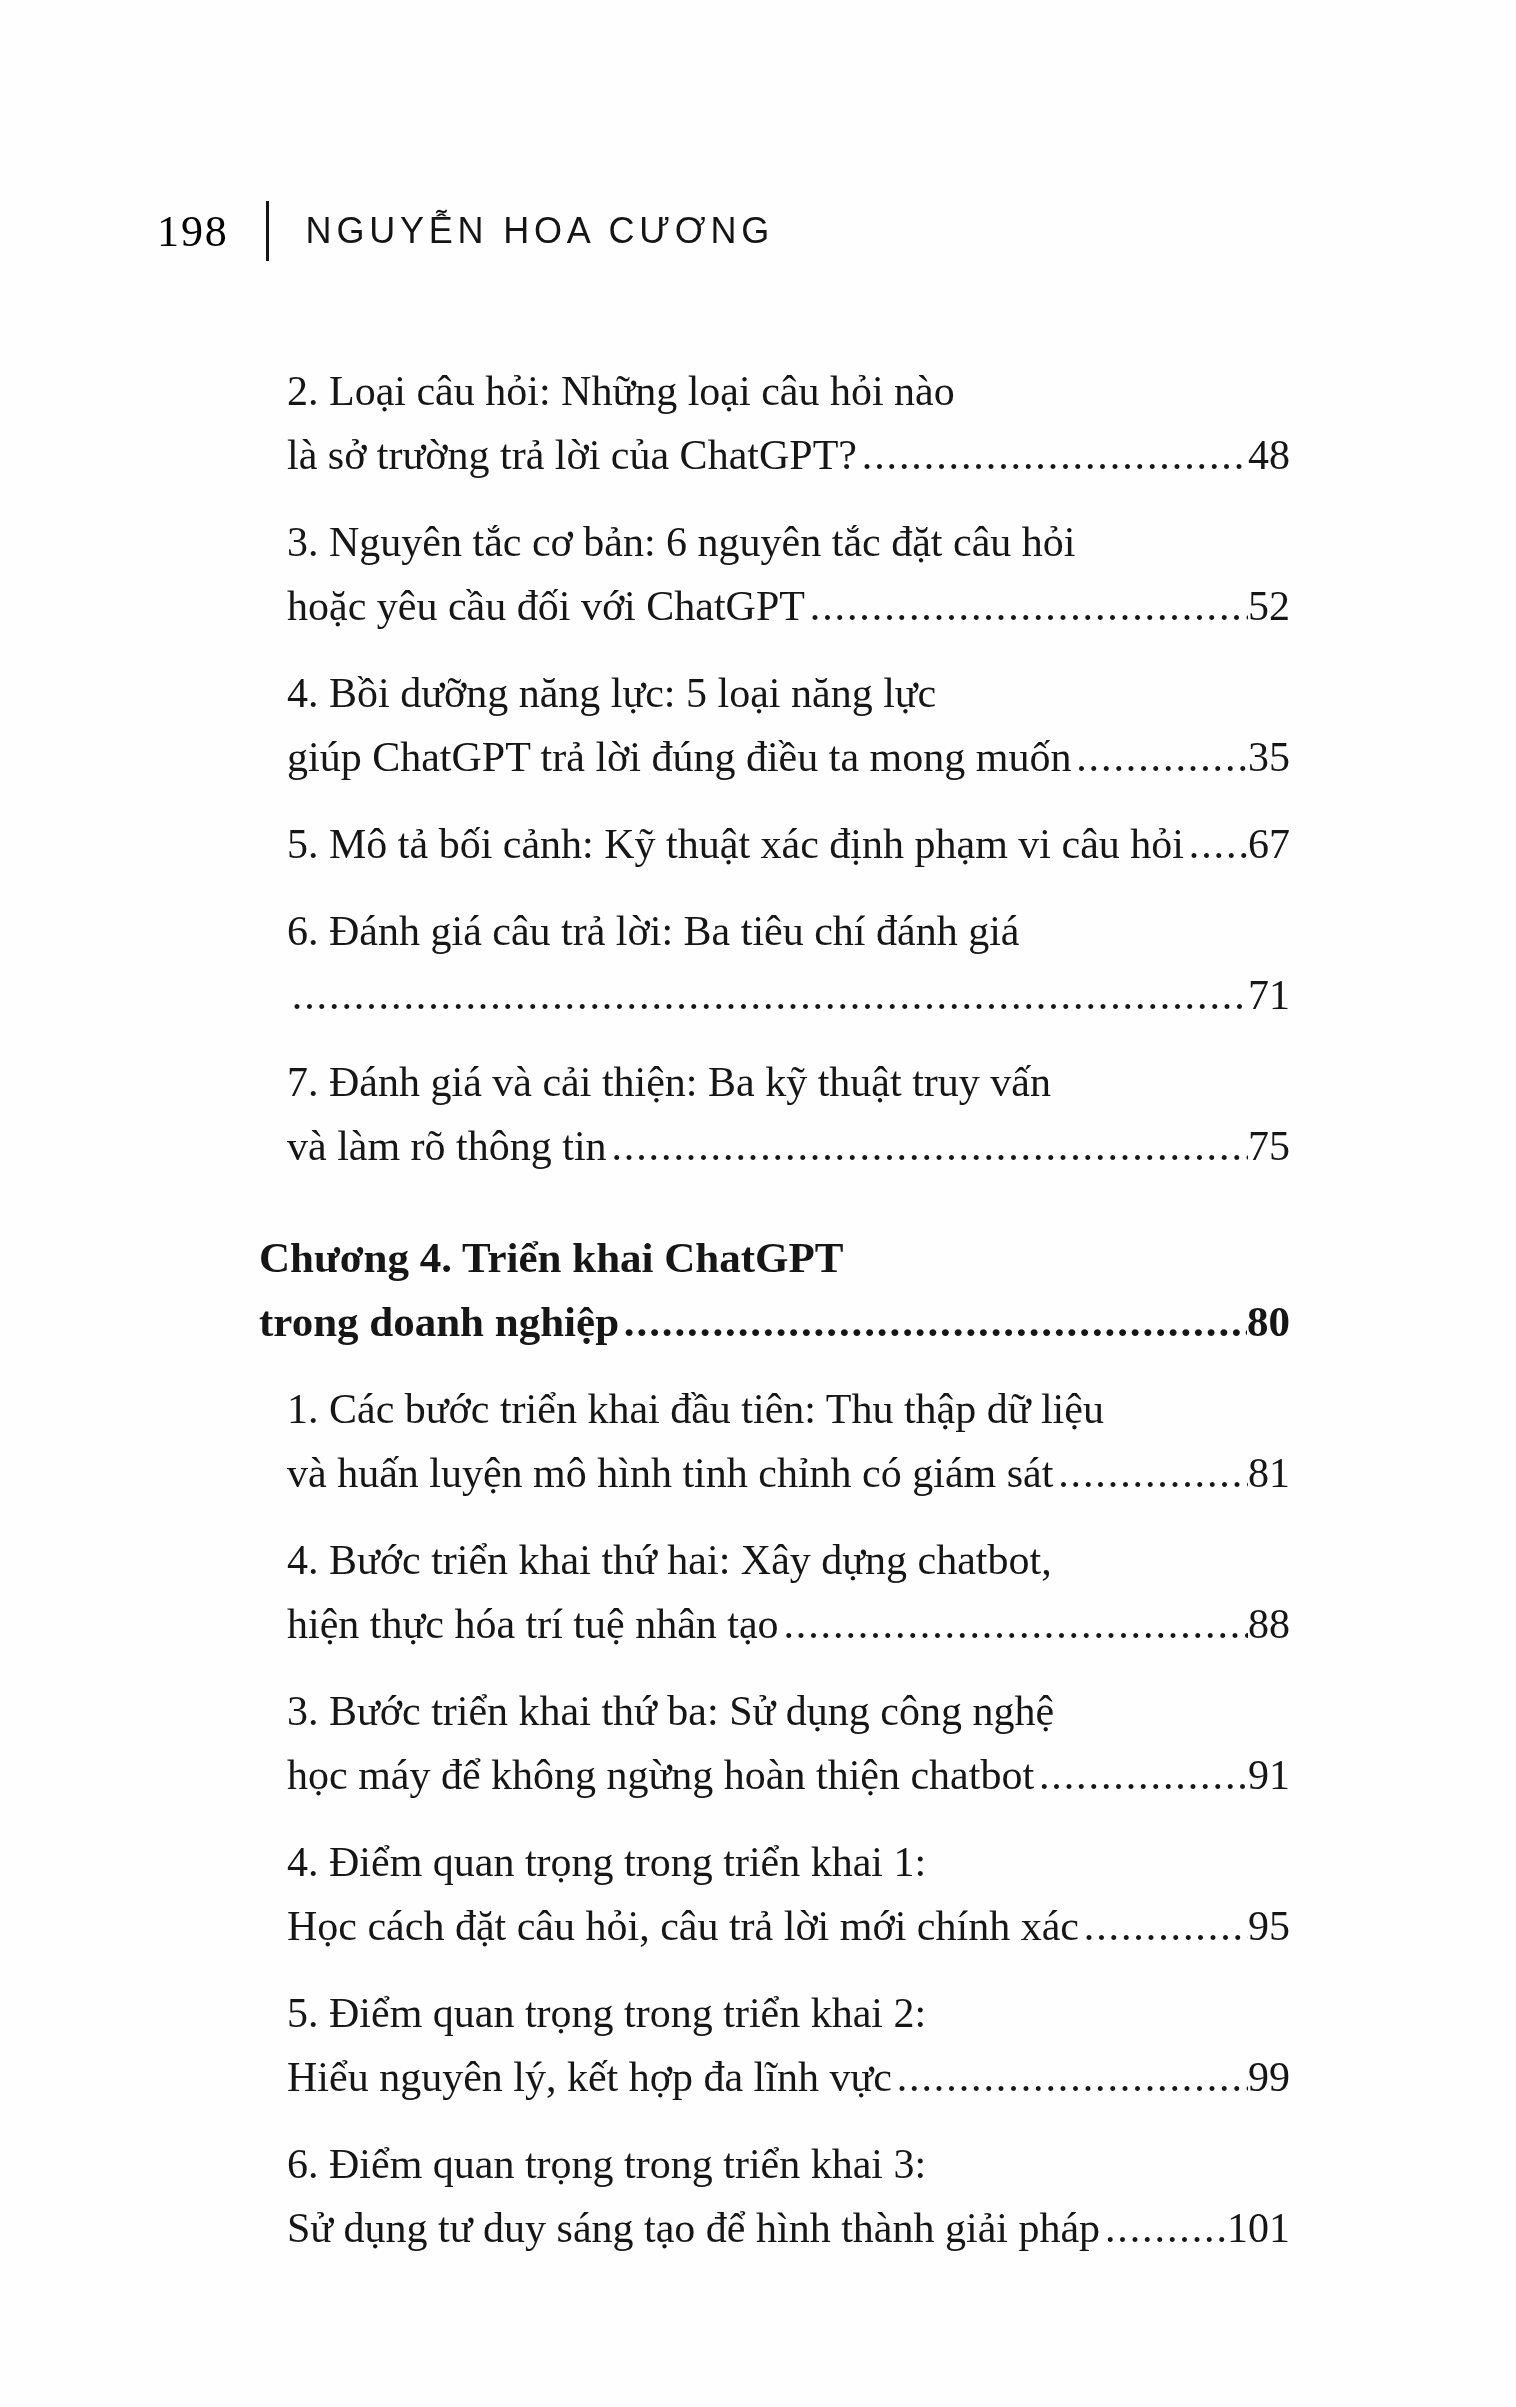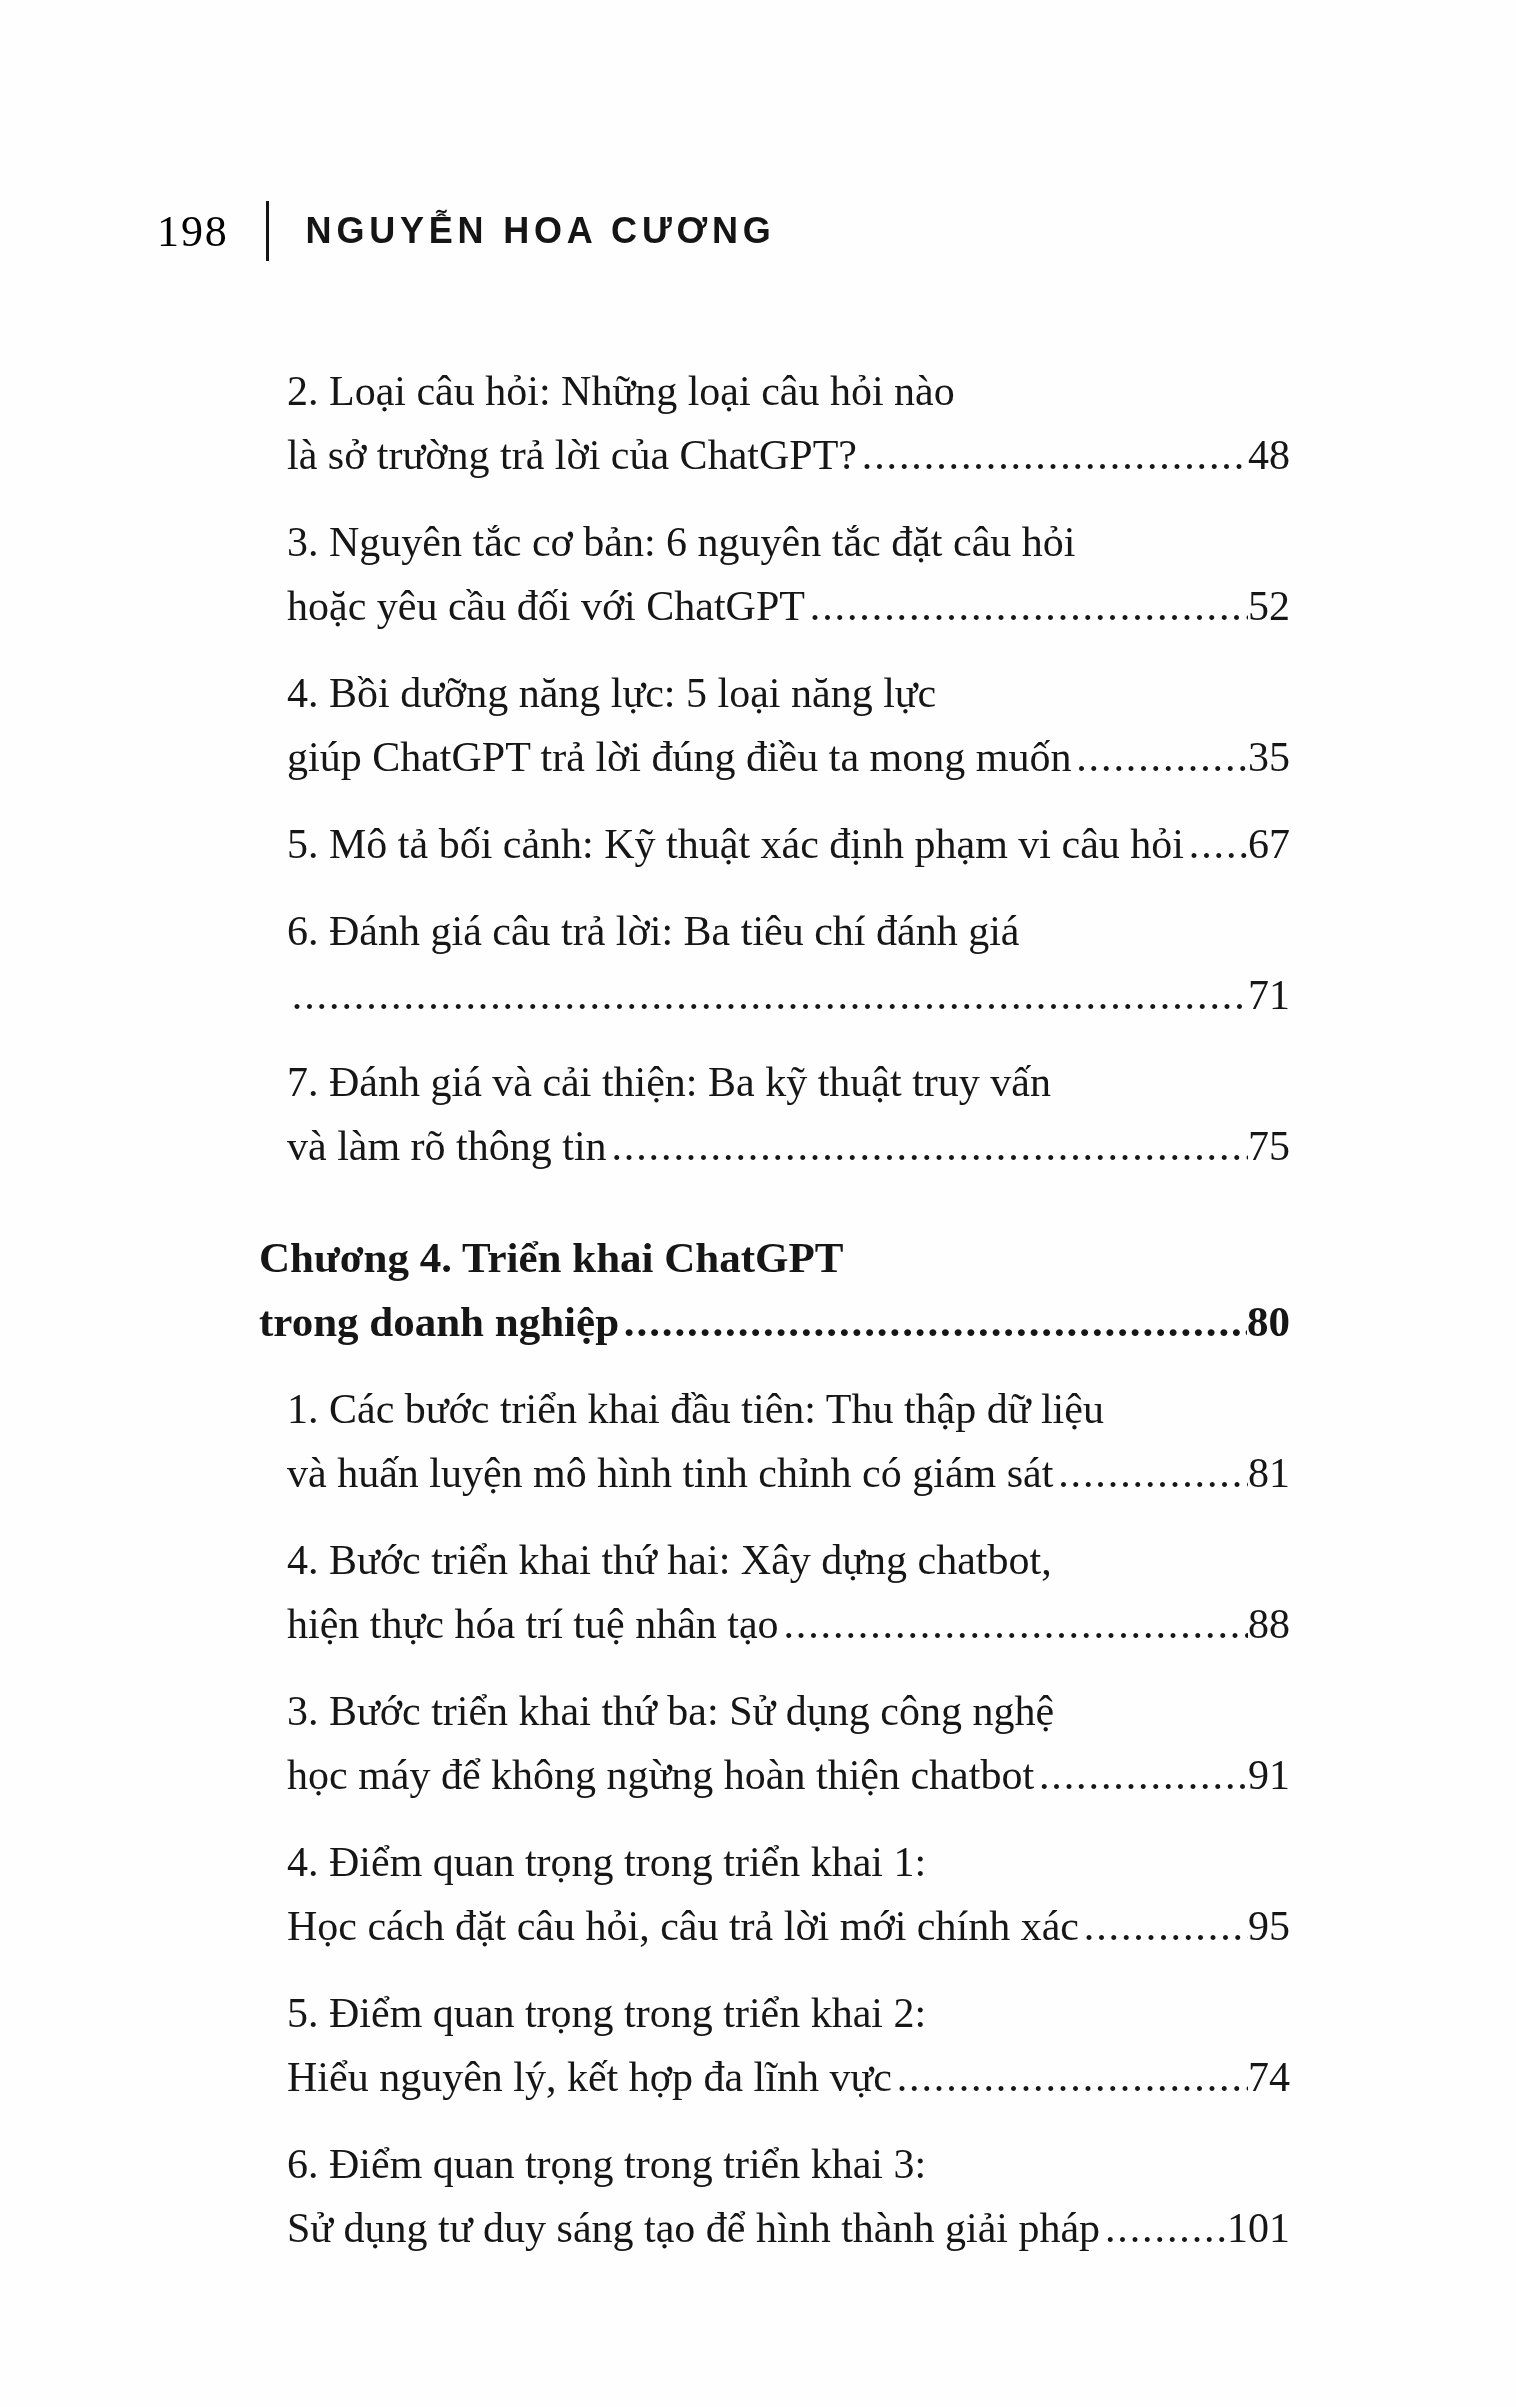--- a/index.html
+++ b/index.html
@@ -29,21 +29,21 @@
     color: #000000;
   }
   .hdr-divider {
     width: 2.9px;
     height: 60px;
     background: #151515;
   }
   .running {
     font-family: "Liberation Sans", "DejaVu Sans", sans-serif;
     font-size: 36px;
-    font-weight: 700;
+    font-weight: 400;
     letter-spacing: 4.8px;
     color: #151515;
     white-space: nowrap;
   }
 
   
   .toc {
     position: absolute;
     left: 259px;
     top: 359px;
@@ -187,21 +187,21 @@
         <span class="dots">................................................................................................................................................................................................................................................</span>
         <span class="pg">95</span>
       </div>
     </div>
 
     <div class="entry">
       <div class="line1">5. Điểm quan trọng trong triển khai 2:</div>
       <div class="line2">
         <span class="t">Hiểu nguyên lý, kết hợp đa lĩnh vực</span>
         <span class="dots">................................................................................................................................................................................................................................................</span>
-        <span class="pg">74</span>
+        <span class="pg">99</span>
       </div>
     </div>
 
     <div class="entry">
       <div class="line1">6. Điểm quan trọng trong triển khai 3:</div>
       <div class="line2">
         <span class="t">Sử dụng tư duy sáng tạo để hình thành giải pháp</span>
         <span class="dots">................................................................................................................................................................................................................................................</span>
         <span class="pg">101</span>
       </div>

